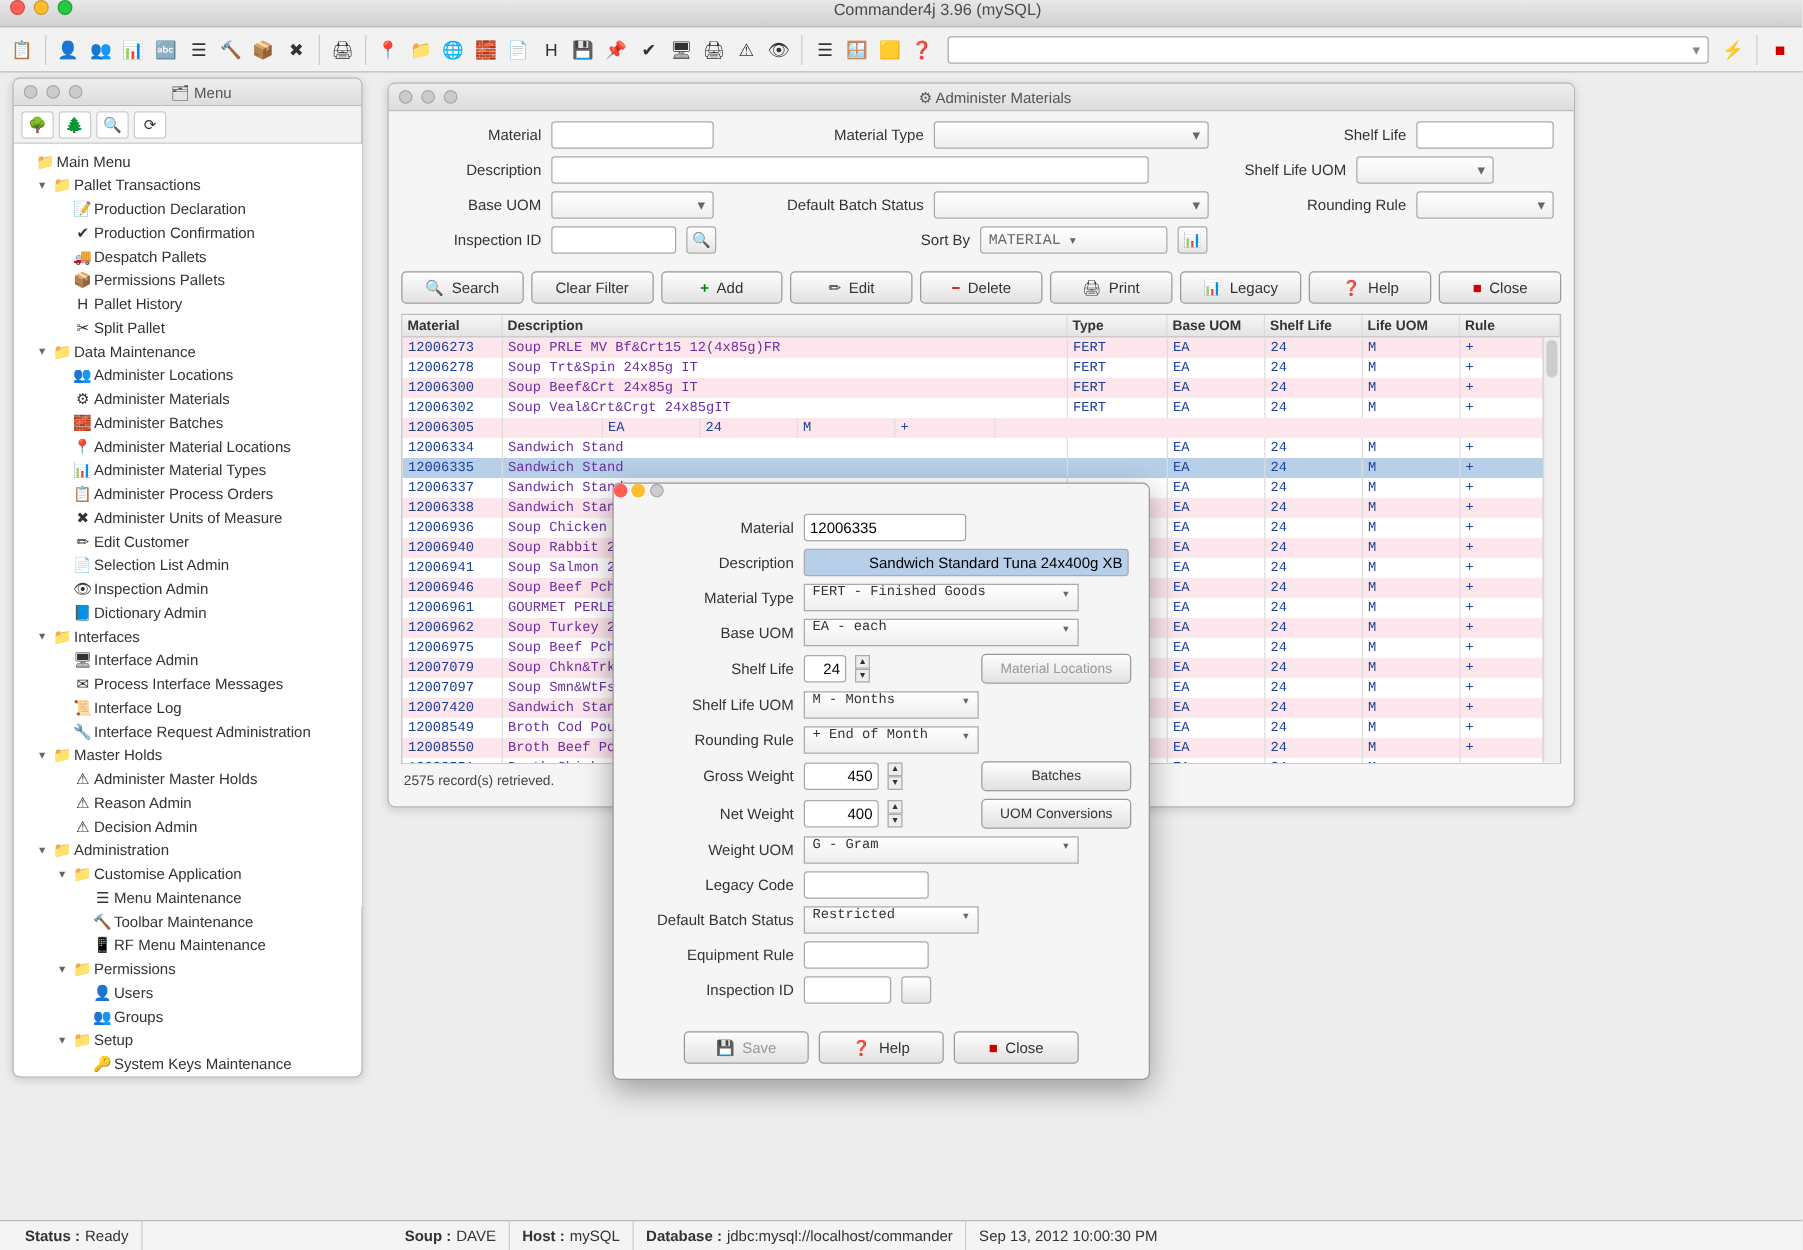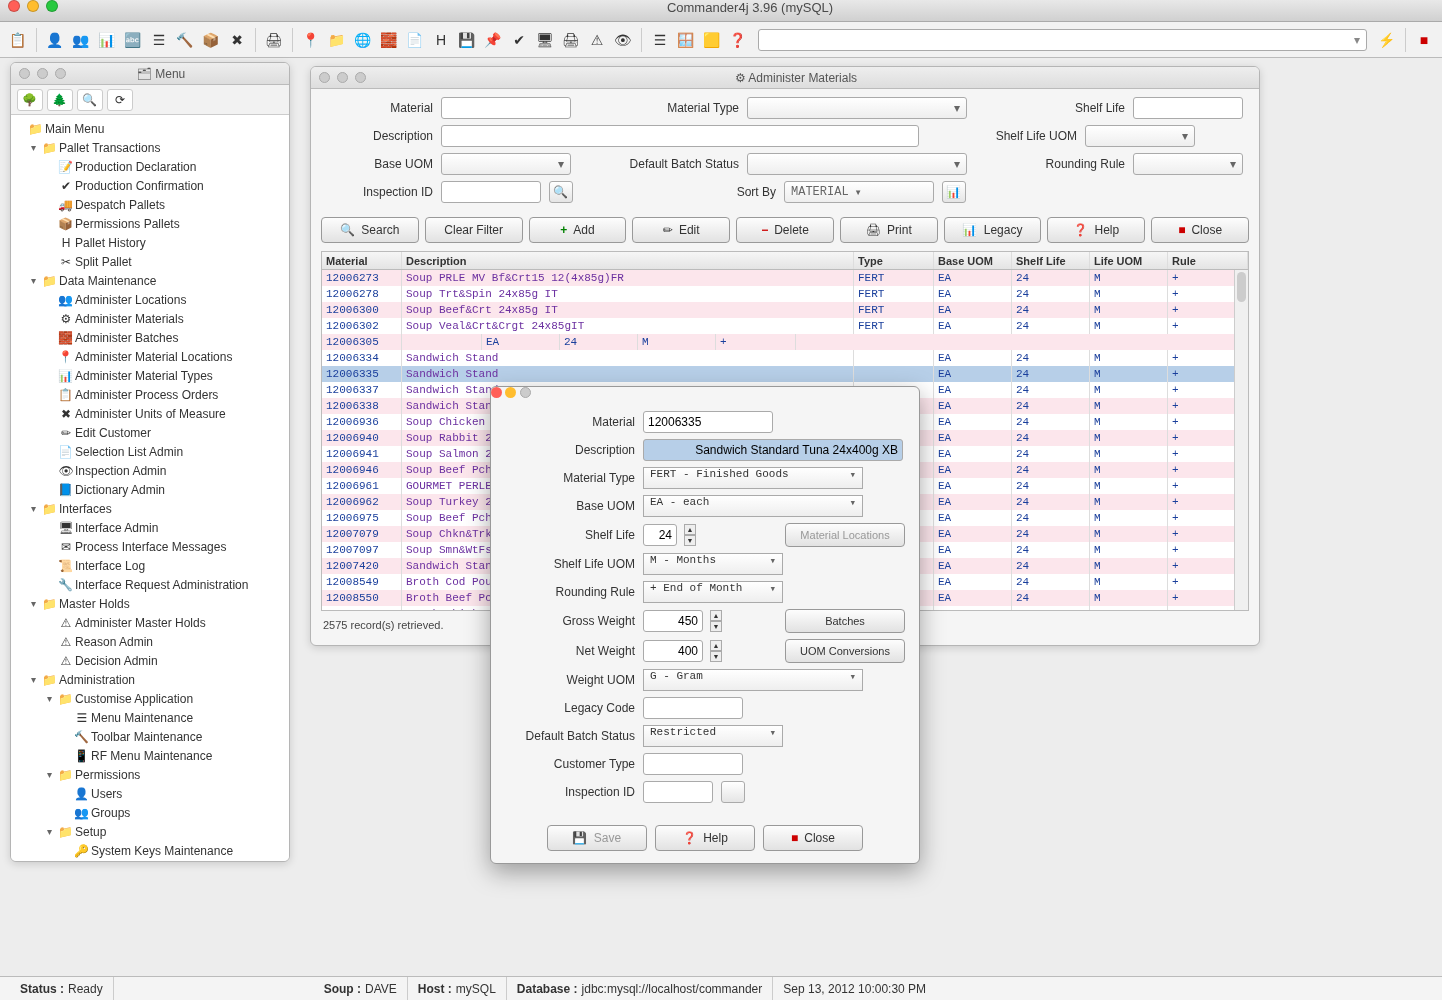--- a/index.html
+++ b/index.html
@@ -714,21 +714,21 @@
         <div class="elabel">Legacy Code</div>
         <input class="einput" style="width: 100px;">
       </div>
       <div class="erow">
         <div class="elabel">Default Batch Status</div>
         <div class="ecombo" style="width:140px">
             <span>Restricted</span>
           </div>
       </div>
       <div class="erow">
-        <div class="elabel">Customer Type</div>
+        <div class="elabel">Equipment Rule</div>
         <input class="einput" style="width: 100px;">
       </div>
       <div class="erow">
         <div class="elabel">Inspection ID</div>
         <input class="einput" style="width: 70px;">
         <div class="smallbtn"></div>
       </div>
     </div>
     <div class="editbtns">
       <div class="bigbtn" style="color:#999">💾 <span>Save</span></div>

